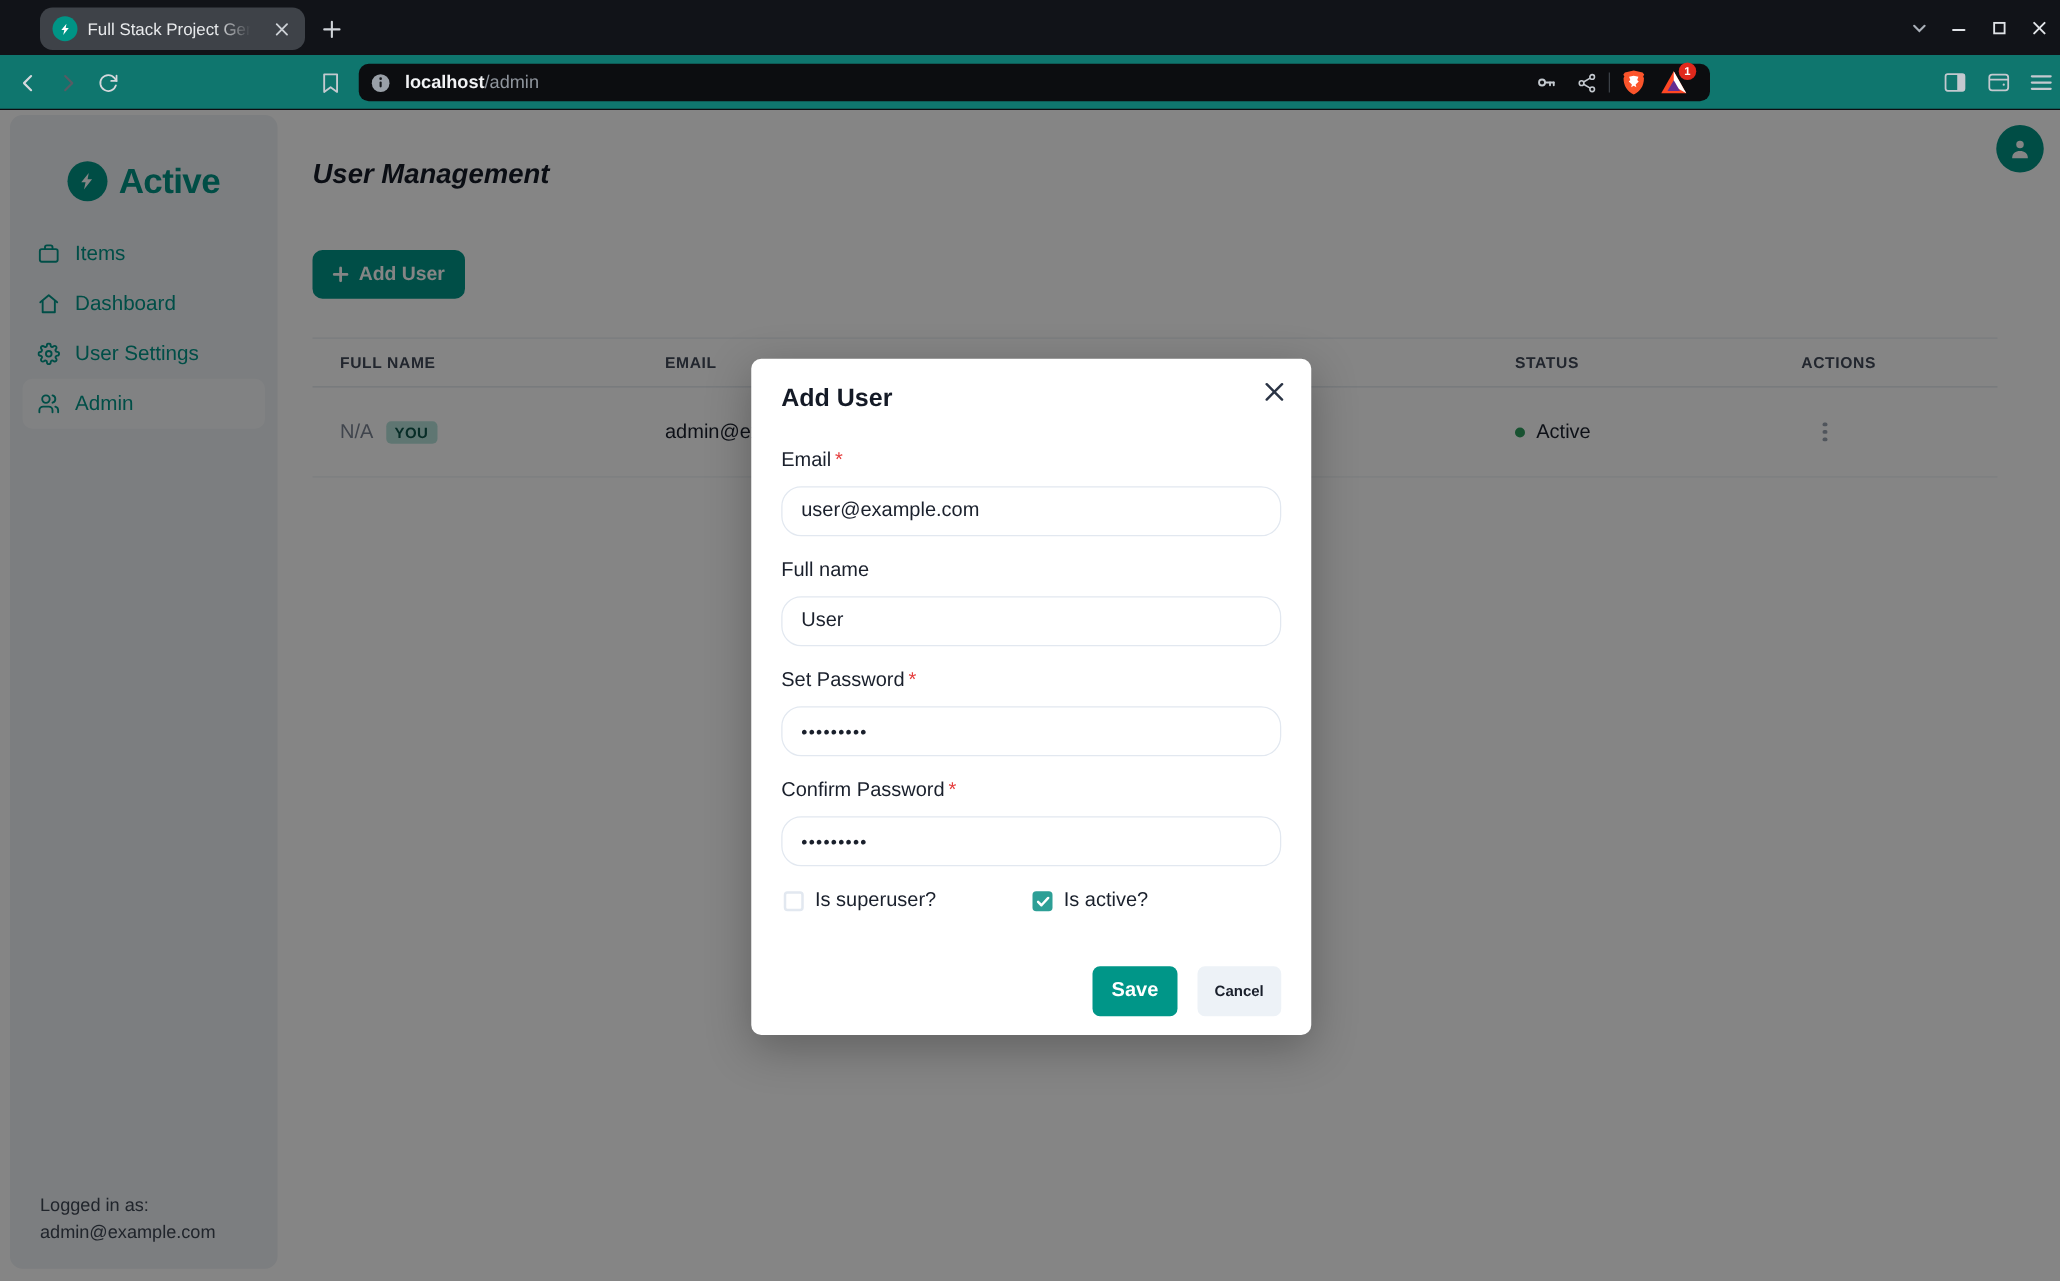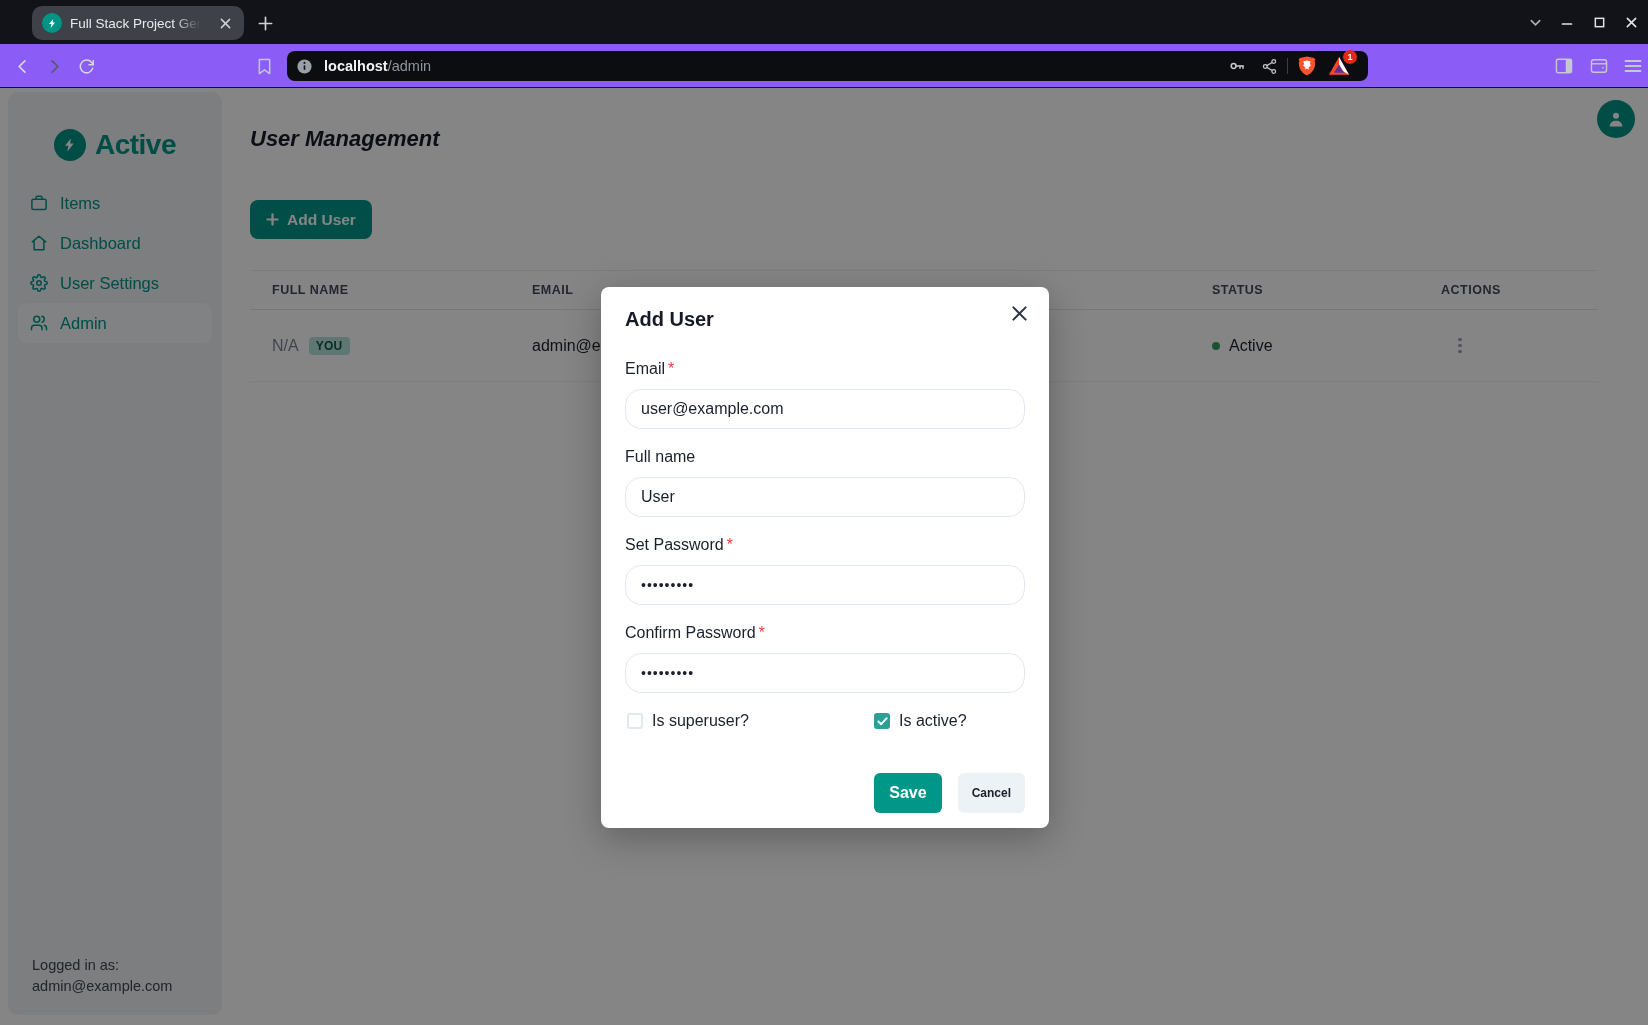--- a/index.html
+++ b/index.html
@@ -11,21 +11,21 @@
   .tabstrip { position:absolute; left:0; top:0; width:100%; height:44px; background:#111318; }
   .tab { position:absolute; left:32px; top:6px; width:212px; height:34px; background:#3e4248; border-radius:10px; display:flex; align-items:center; padding:0 8px 0 10px; gap:8px; }
   .favicon { width:20px; height:20px; border-radius:50%; background:#009485; display:flex; align-items:center; justify-content:center; flex:none; }
   .tab-title { color:#e8eaec; font-size:13.5px; white-space:nowrap; overflow:hidden; flex:1;
     -webkit-mask-image:linear-gradient(to right,#000 76%,transparent 96%); mask-image:linear-gradient(to right,#000 76%,transparent 96%); }
   .icon-btn { background:none; border:none; display:flex; align-items:center; justify-content:center; cursor:pointer; }
   .newtab { position:absolute; left:250px; top:8px; width:30px; height:30px; }
   .win-controls { position:absolute; right:2px; top:0; height:44px; display:flex; align-items:center; gap:2px; }
   .win-controls .icon-btn { width:30px; height:30px; }
 
-  .toolbar { position:absolute; left:0; top:44px; width:100%; height:44px; background:#8b5cf6; border-bottom:1px solid #0c0e11; }
+  .toolbar { position:absolute; left:0; top:44px; width:100%; height:44px; background:#0f766e; border-bottom:1px solid #0c0e11; }
   .nav-btn { position:absolute; top:7px; width:32px; height:30px; }
   .urlbar { position:absolute; left:287px; top:7px; width:1081px; height:30px; background:#0c0d10; border-radius:8px; display:flex; align-items:center; padding:0 8px 0 9px; }
   .url-text { margin-left:11px; font-size:14.5px; flex:1; white-space:nowrap; overflow:hidden; }
   .url-host { color:#f2f3f5; font-weight:700; }
   .url-path { color:#8f959d; }
   .pill-div { width:1px; height:16px; background:#3b4046; margin:0 6px; }
   .bat-wrap { position:relative; width:26px; height:26px; display:flex; align-items:center; justify-content:center; margin-right:8px; }
   .bat-badge { position:absolute; top:-3px; right:-5px; min-width:14px; height:14px; border-radius:7px; background:#e0281c; color:#fff; font-size:9px; font-weight:700; display:flex; align-items:center; justify-content:center; padding:0 3px; }
 
   
@@ -60,21 +60,21 @@
   
   .overlay { position:absolute; left:0; top:88px; width:100%; height:937px; background:rgba(0,0,0,0.48); z-index:10; }
   .modal { position:absolute; left:601px; top:287px; width:448px; height:541px; background:#fff; border-radius:8px; box-shadow:0 10px 36px rgba(0,0,0,0.28); z-index:20; padding:16px 24px; }
   .modal-title { font-size:20px; font-weight:700; color:#141a26; line-height:32px; margin-bottom:22px; }
   .modal-close { position:absolute; top:10px; right:14px; width:32px; height:32px; }
   .form-group { margin-bottom:16px; }
   .form-label { display:block; font-size:16px; color:#1a202c; line-height:24px; margin-bottom:8px; }
   .req { color:#e53e3e; margin-left:3px; }
   .form-input { width:100%; height:40px; border:1px solid #e2e8f0; border-radius:16px; padding:0 15px; font-size:16px; color:#1a202c; font-family:inherit; outline:none; background:#fff; }
   .form-input.pw { font-size:14px; letter-spacing:1px; }
-  .check-row { display:flex; align-items:center; margin-top:16px; height:24px;gap:48px; }
+  .check-row { display:flex; align-items:center; margin-top:16px; height:24px; }
   .check-item { display:flex; align-items:center; gap:9px; cursor:pointer; }
   .check-item.first { width:199px; margin-left:2px; }
   .checkbox { width:16px; height:16px; border-radius:3px; border:2px solid #e2e8f0; background:#fff; flex:none; }
   .checkbox.checked { background:#2d9f96; border:none; display:flex; align-items:center; justify-content:center; }
   .check-label { font-size:16px; color:#1a202c; }
   .modal-buttons { display:flex; justify-content:flex-end; align-items:center; gap:16px; margin-top:40px; }
   .btn-save { height:40px; padding:0 15px; background:#009688; color:#fff; font-size:16px; font-weight:700; border:none; border-radius:6px; font-family:inherit; cursor:pointer; }
   .btn-cancel { height:40px; padding:0 14px; background:#edf2f7; color:#1a202c; font-size:12px; font-weight:700; border:none; border-radius:6px; font-family:inherit; cursor:pointer; }
 </style>
 </head>

